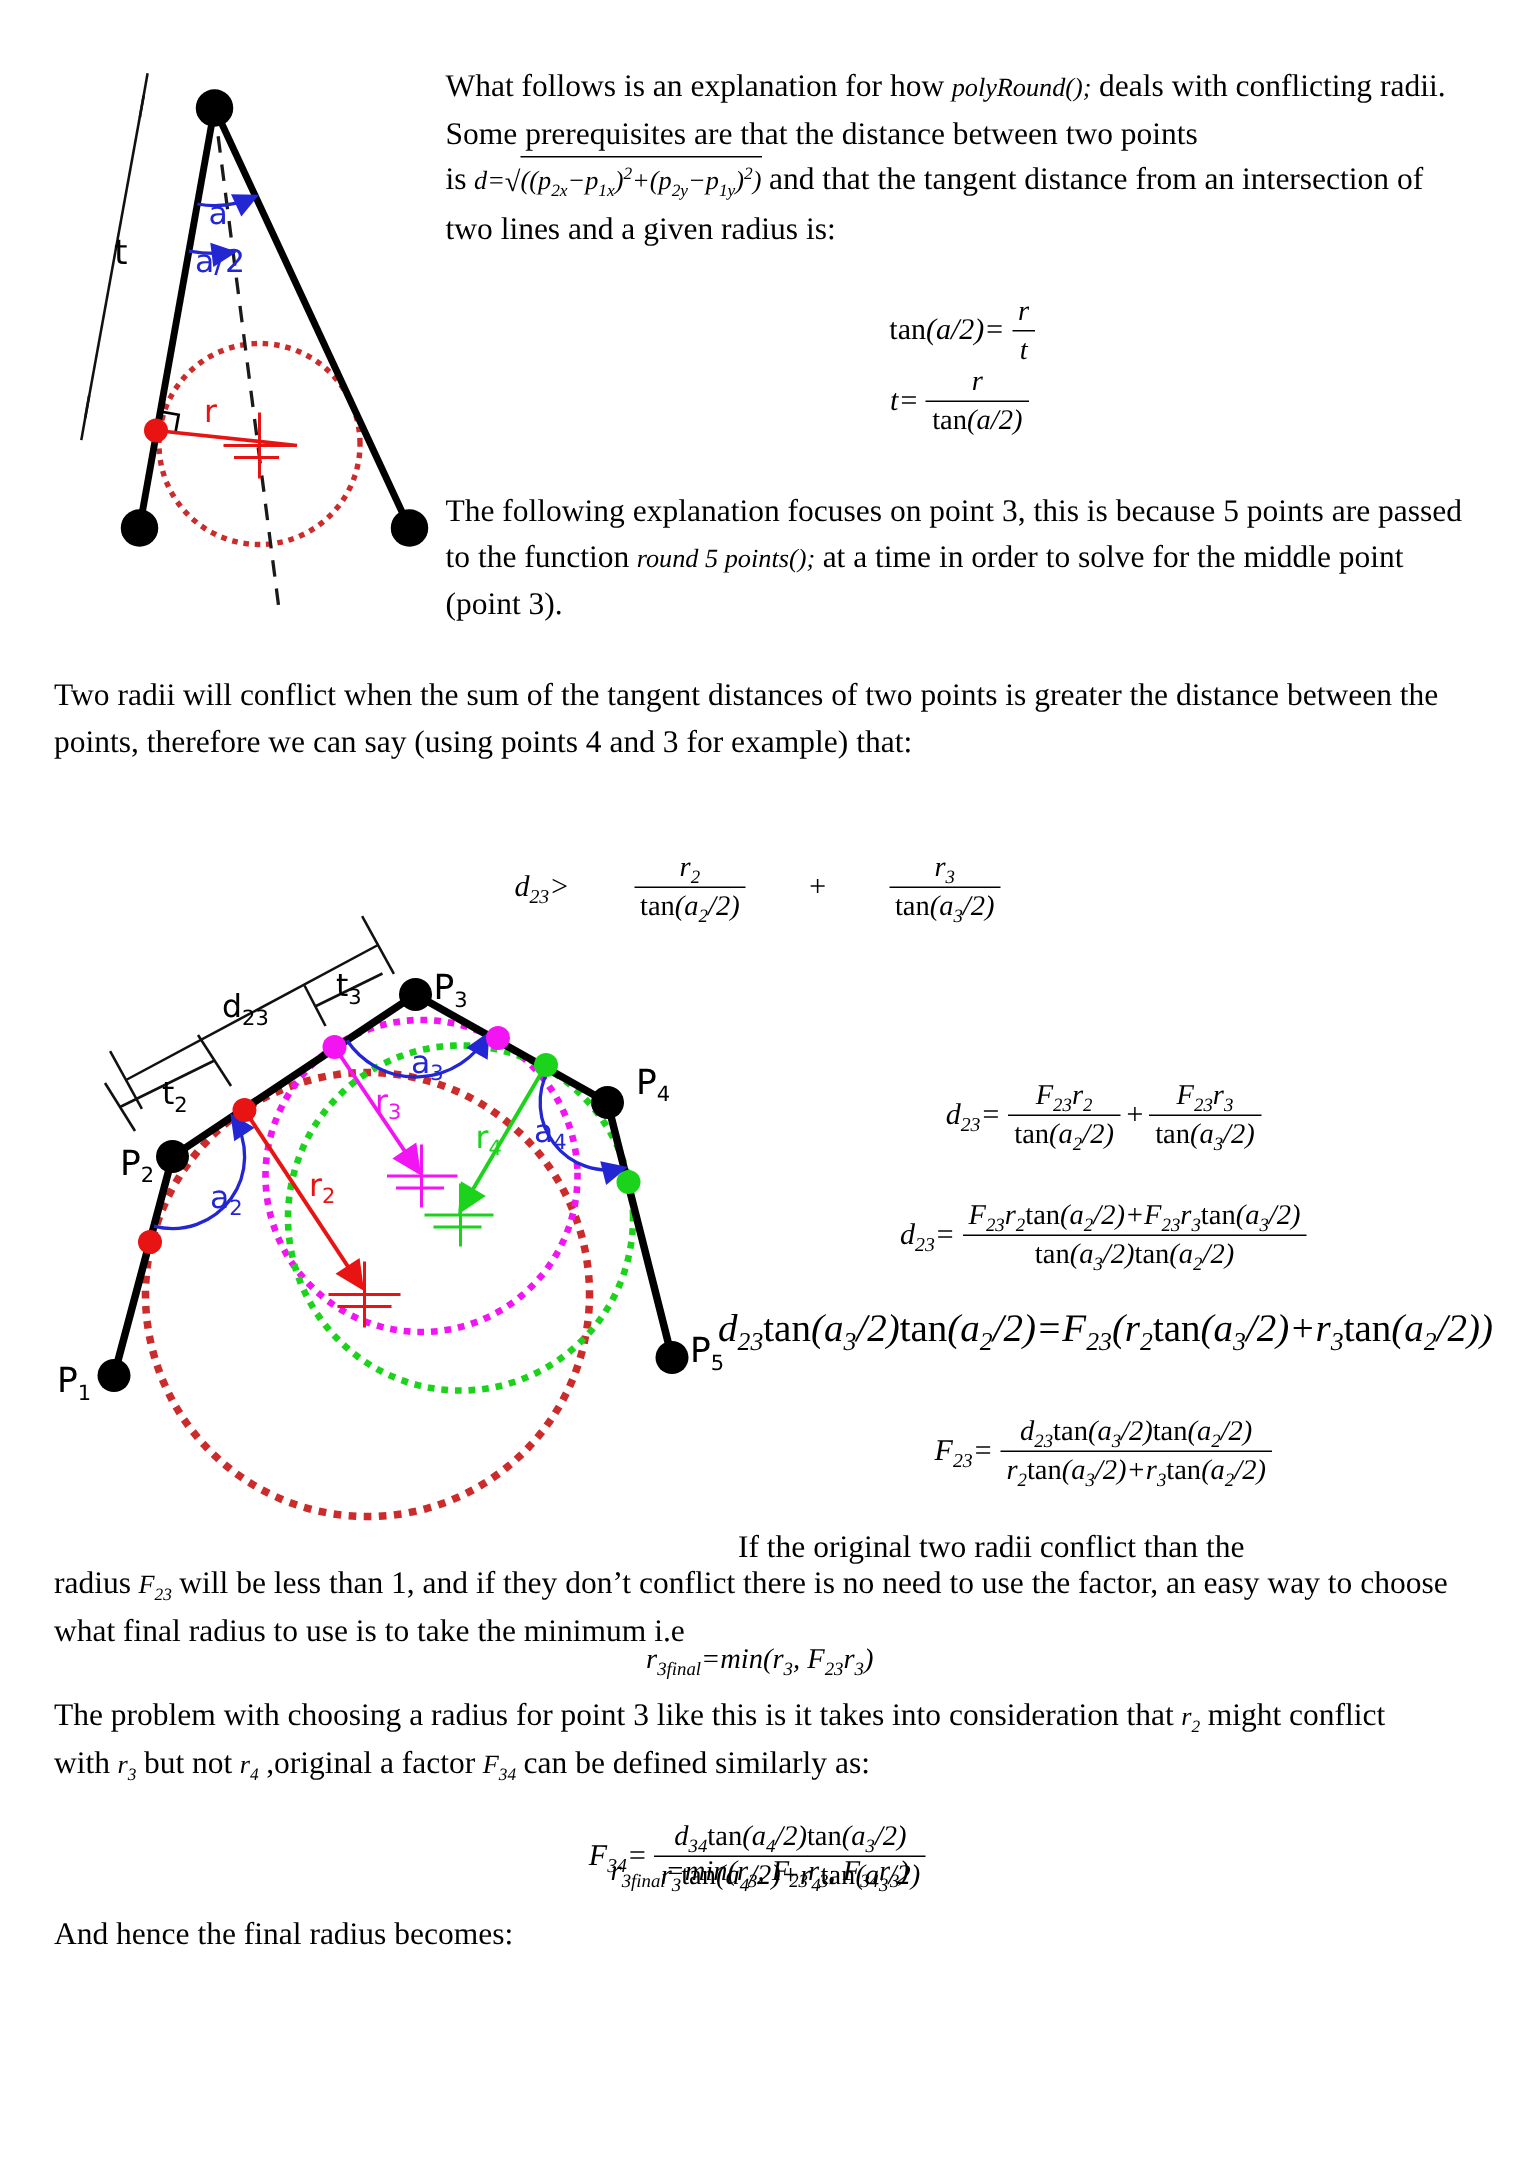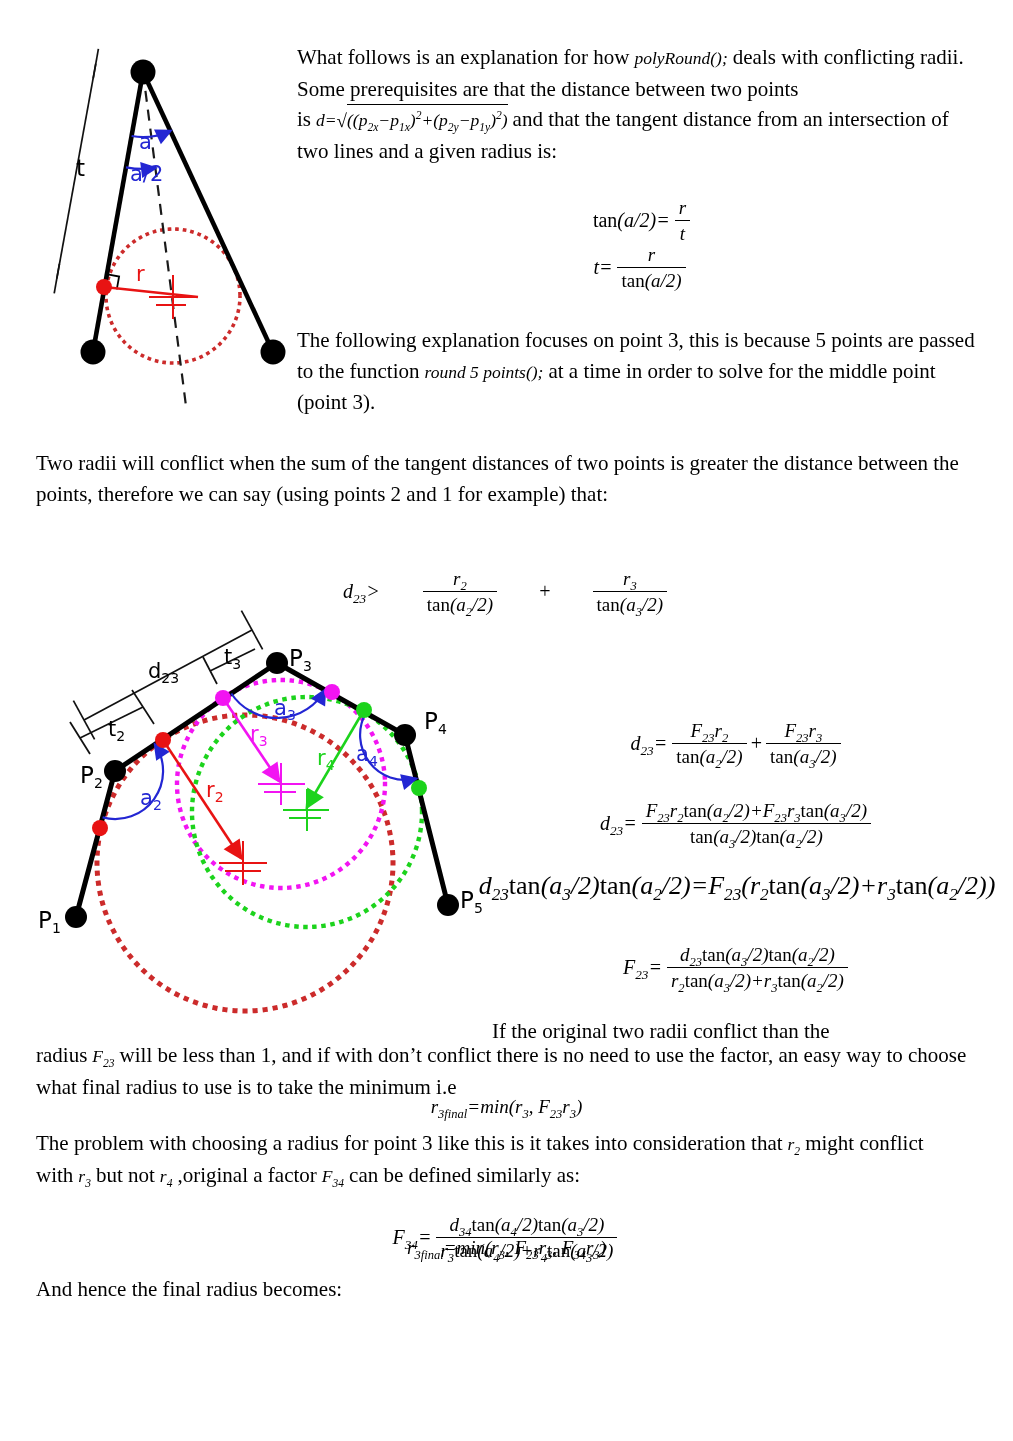--- a/index.html
+++ b/index.html
@@ -78,21 +78,21 @@
         <span class="num">r</span>
         <span class="den"><span class="rm">tan</span>(a/2)</span>
       </span>
   </div>
 
   <div class="tb" style="left:297px;top:325px;width:688px;">
     <span>The following explanation focuses on point 3, this is because 5 points are passed to the function</span><span class="imath">round 5 points();</span><span>at a time in order to solve for the middle point (point 3).</span>
   </div>
 
   <div class="tb" style="left:36px;top:448px;width:952px;">
-    <span>Two radii will conflict when the sum of the tangent distances of two points is greater the distance between the points, therefore we can say (using points 2 and 1 for example) that:</span>
+    <span>Two radii will conflict when the sum of the tangent distances of two points is greater the distance between the points, therefore we can say (using points 4 and 3 for example) that:</span>
   </div>
 
   <div class="eq" style="left:0;top:568px;width:1013px;gap:38px;">
     <span class="lhs">d<sub>23</sub>&gt;</span>
     <span class="frac">
         <span class="num">r<sub>2</sub></span>
         <span class="den"><span class="rm">tan</span>(a<sub>2</sub>/2)</span>
       </span>
     <span>+</span>
     <span class="frac">
@@ -225,21 +225,21 @@
     <span class="frac">
         <span class="num">d<sub>23</sub><span class="rm">tan</span>(a<sub>3</sub>/2)<span class="rm">tan</span>(a<sub>2</sub>/2)</span>
         <span class="den">r<sub>2</sub><span class="rm">tan</span>(a<sub>3</sub>/2)+r<sub>3</sub><span class="rm">tan</span>(a<sub>2</sub>/2)</span>
       </span>
   </div>
 
   <div class="tb" style="left:492px;top:1016px;width:470px;">
     <span>If the original two radii conflict than the</span>
   </div>
   <div class="tb" style="left:36px;top:1040px;width:952px;">
-    <span>radius</span><span class="imath">F<sub>23</sub></span><span>will be less than 1, and if with don’t conflict there is no need to use the factor, an easy way to choose what final radius to use is to take the minimum i.e</span>
+    <span>radius</span><span class="imath">F<sub>23</sub></span><span>will be less than 1, and if they don’t conflict there is no need to use the factor, an easy way to choose what final radius to use is to take the minimum i.e</span>
   </div>
 
   <div class="eq" style="left:0;top:1096px;width:1013px;font-size:19px;">
     <span>r<sub>3final</sub>=min(r<sub>3</sub>, F<sub>23</sub>r<sub>3</sub>)</span>
   </div>
 
   <div class="tb" style="left:36px;top:1128px;width:952px;">
     <span>The problem with choosing a radius for point 3 like this is it takes into consideration that</span><span class="imath">r<sub>2</sub></span><span>might conflict with</span><span class="imath">r<sub>3</sub></span><span>but not</span><span class="imath">r<sub>4</sub></span><span>,original a factor</span><span class="imath">F<sub>34</sub></span><span>can be defined similarly as:</span>
   </div>
 

